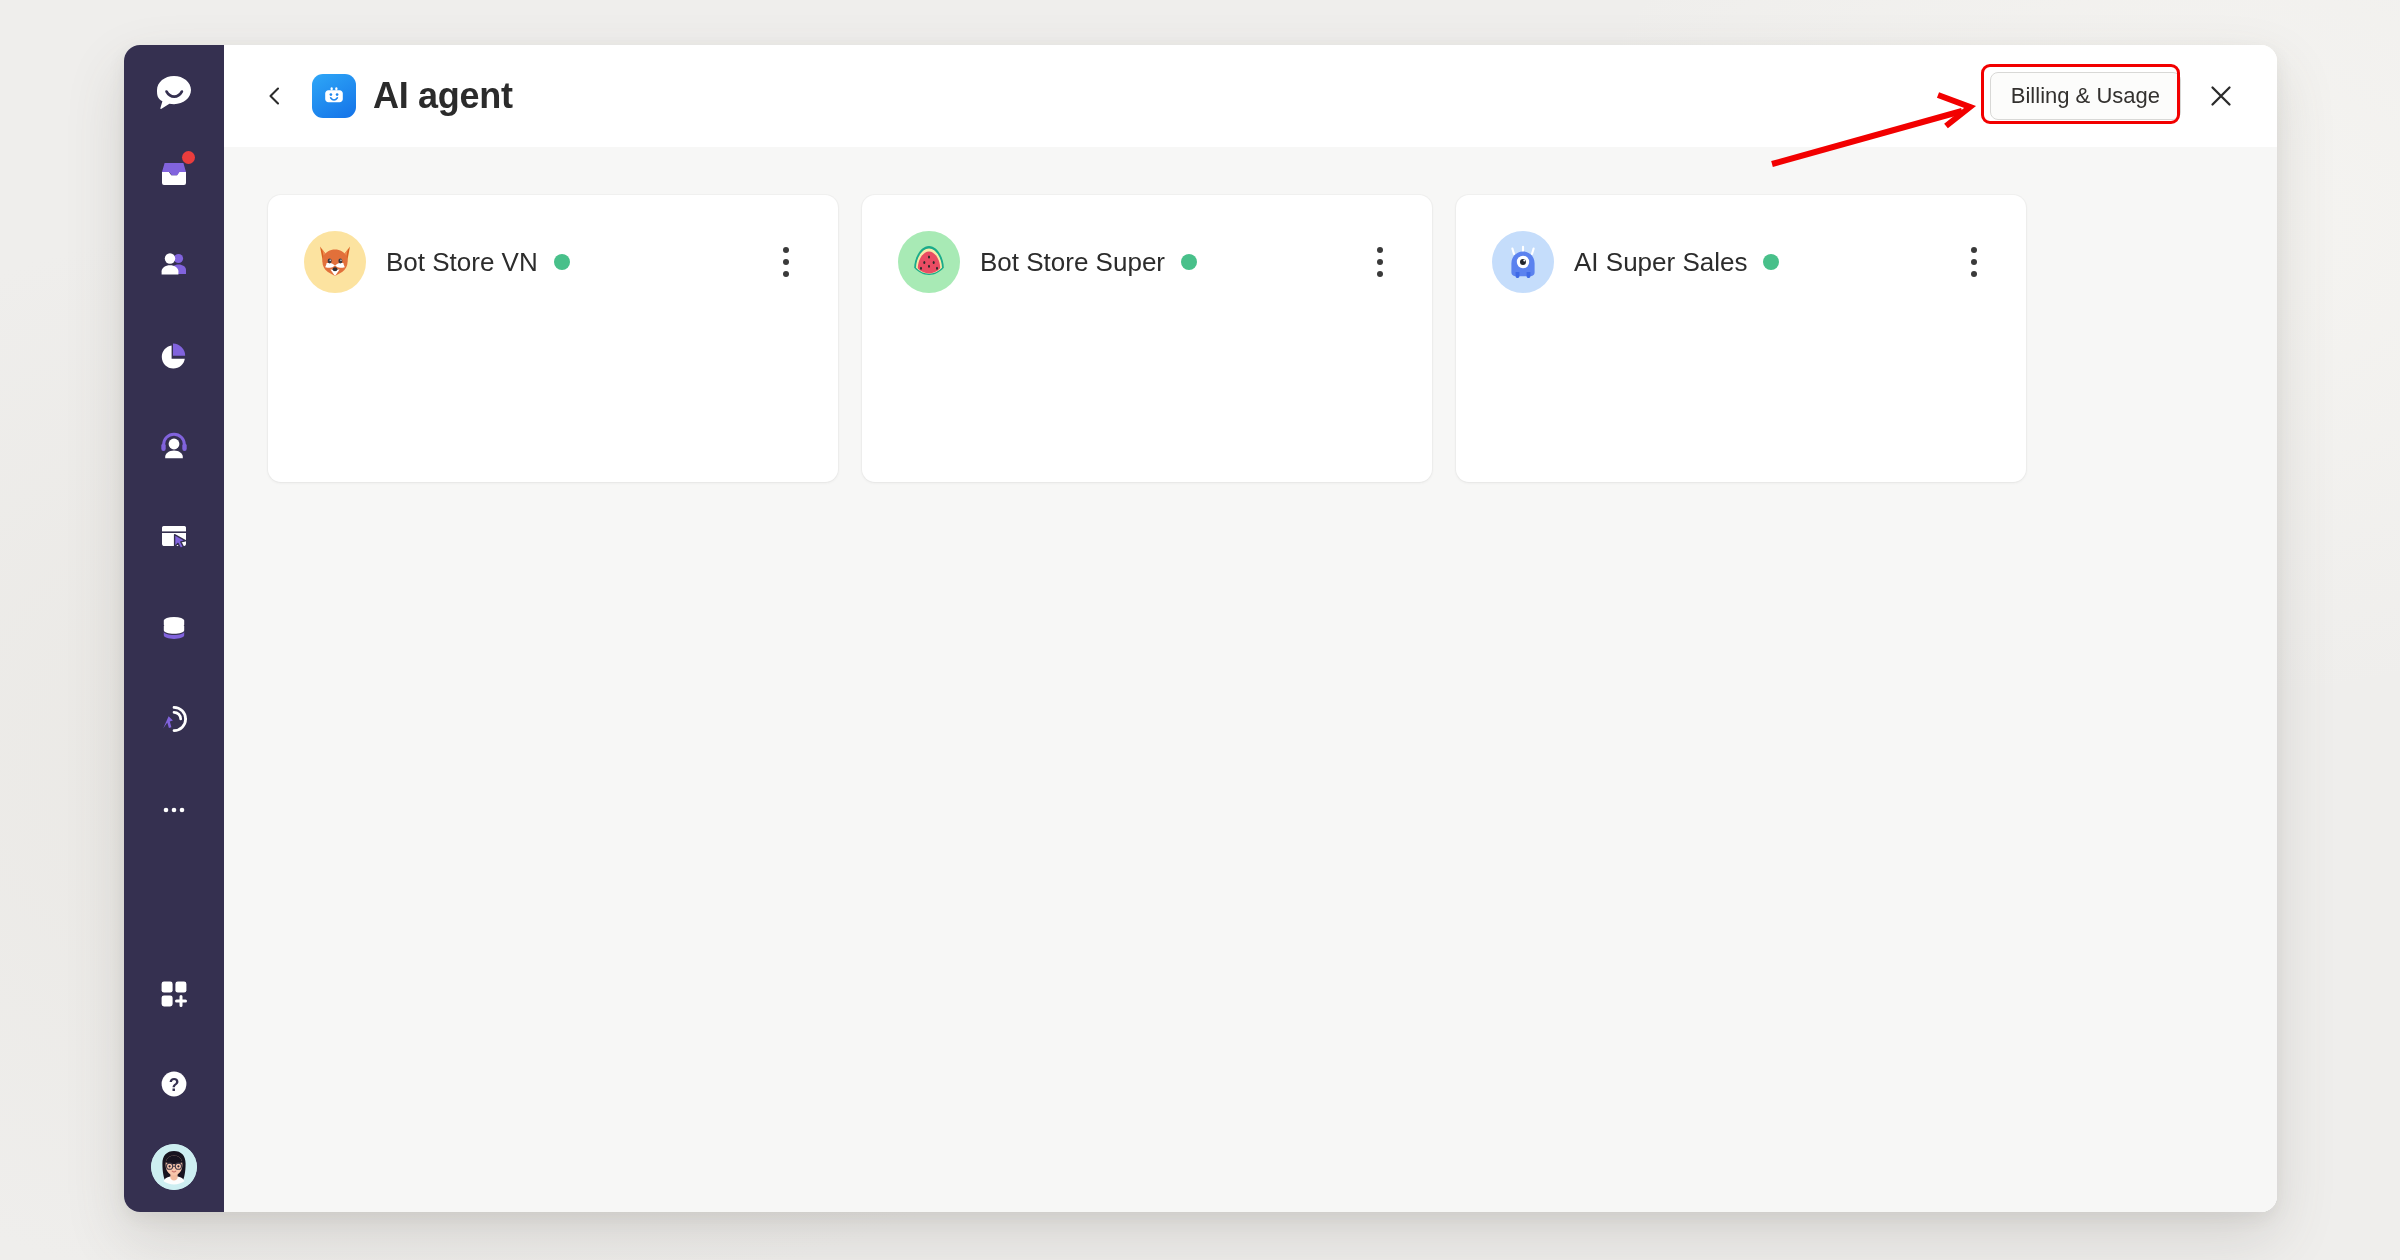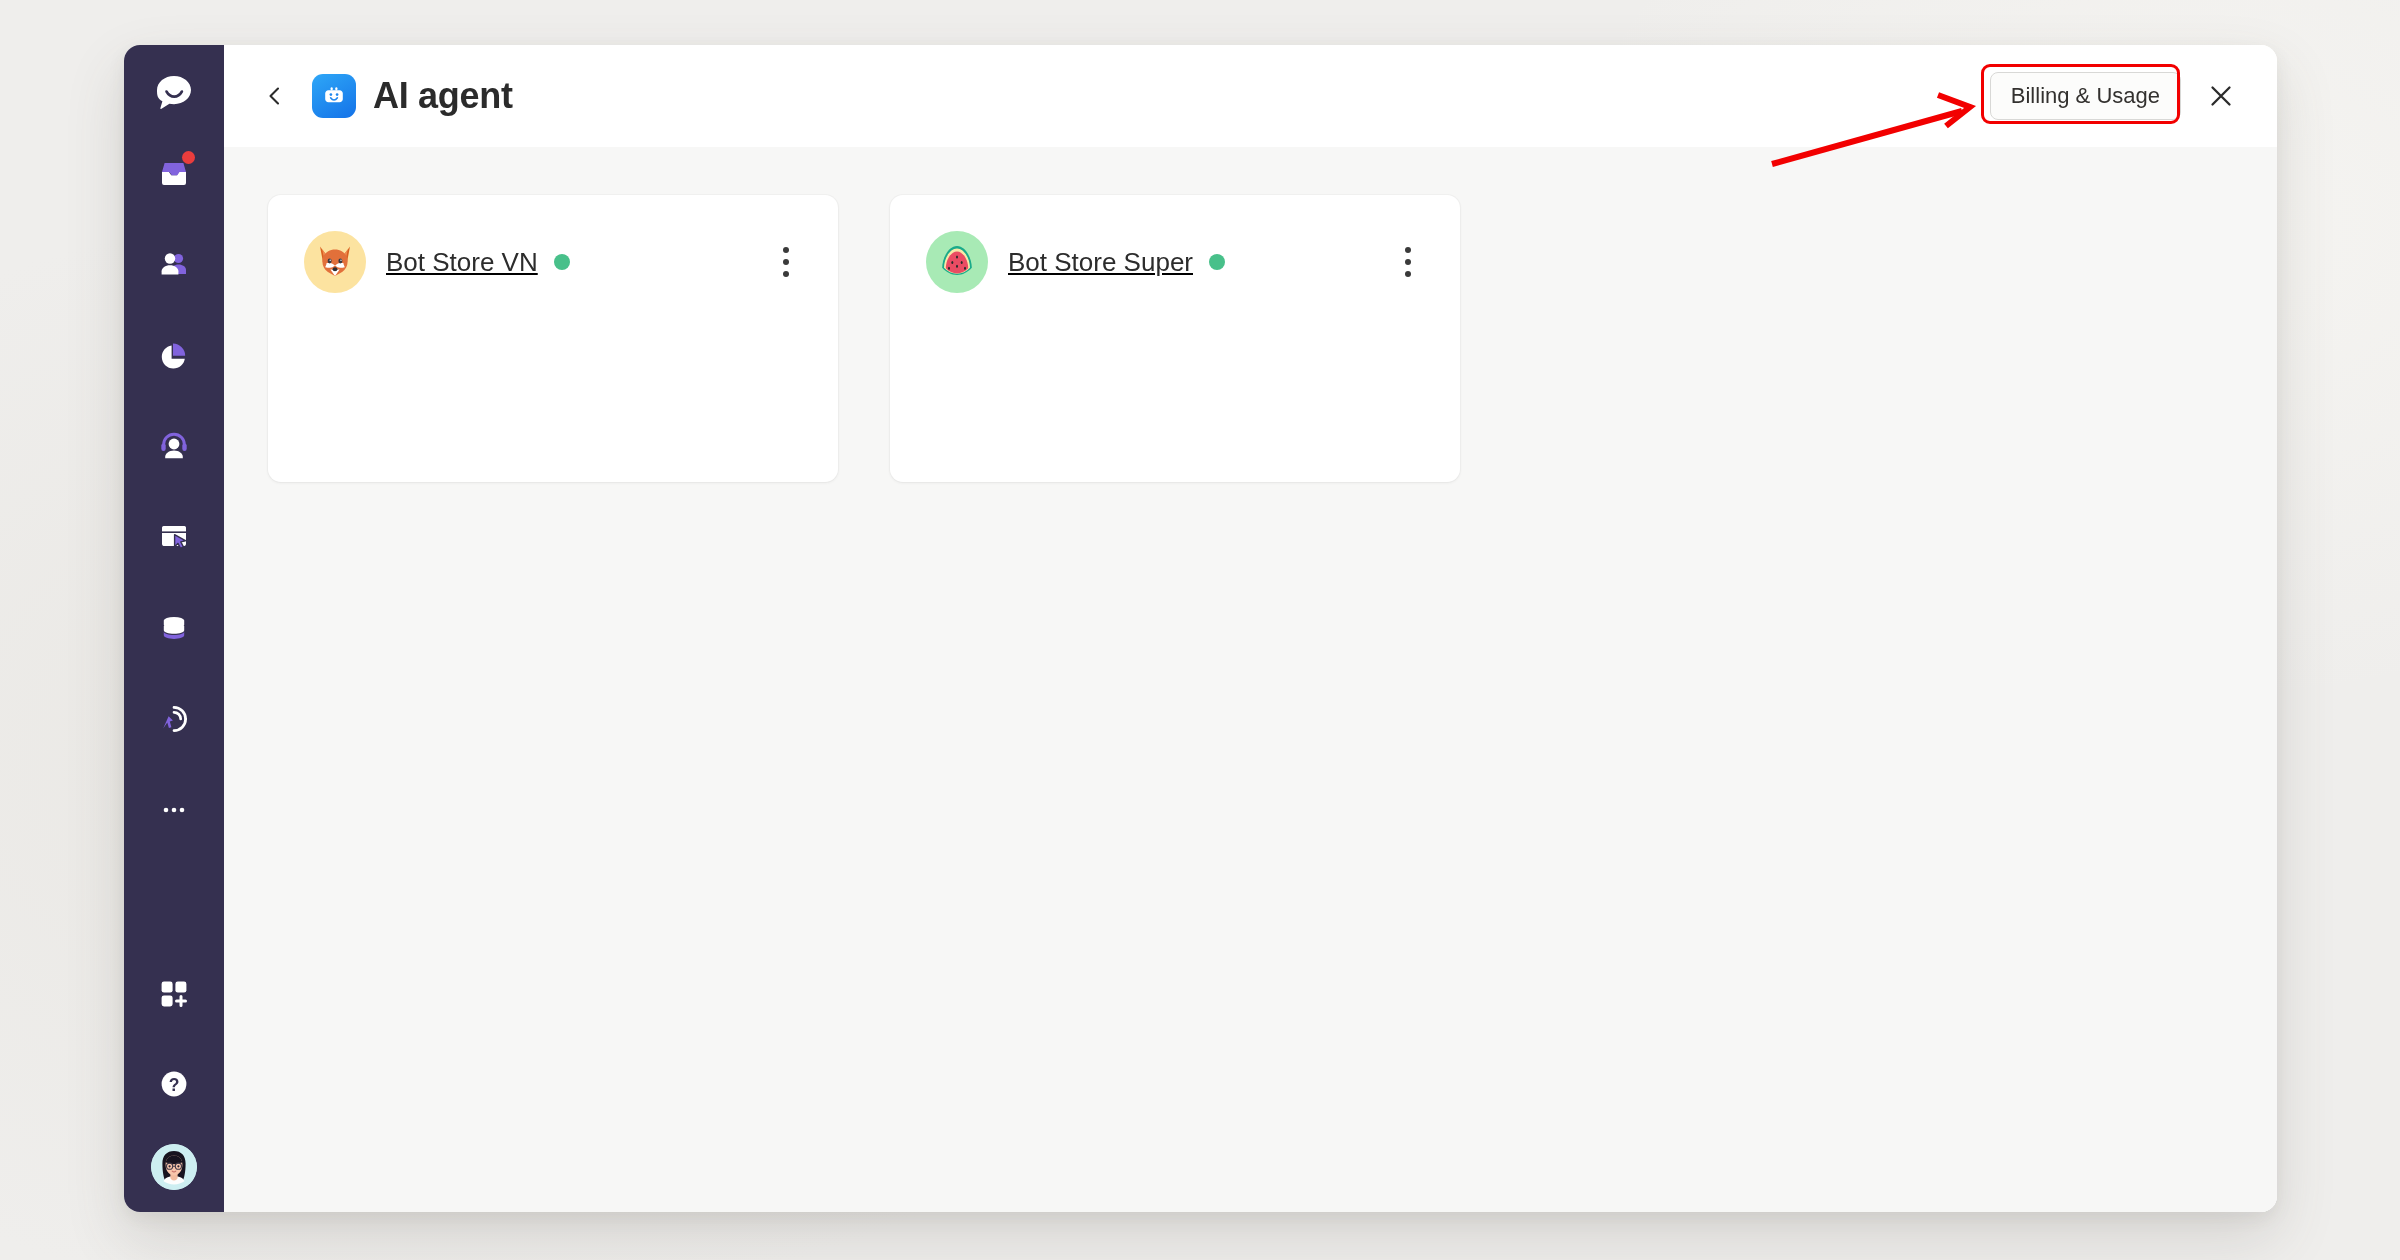--- a/index.html
+++ b/index.html
@@ -153,24 +153,23 @@
   }
 
   .content {
     flex: 1 1 auto;
     background: #f7f7f6;
     padding: 48px 44px;
     overflow: hidden;
   }
   .card-grid {
     display: flex;
-    gap: 52px;
+    gap: 24px;
     flex-wrap: wrap;
     align-items: flex-start;
-    text-decoration: underline;
   }
   .bot-card {
     width: 570px;
     height: 287px;
     background: #ffffff;
     border-radius: 13px;
     box-shadow: 0 1px 3px rgba(60,55,50,0.07), 0 0 0 1px rgba(60,55,50,0.025);
     padding: 36px 32px 0 36px;
     cursor: pointer;
     position: relative;
@@ -442,20 +441,41 @@
             <span class="bot-name">Bot Store Super</span>
             <span class="status-dot"></span>
             <div class="kebab">
               <span></span>
                 <span></span>
                 <span></span>
             </div>
           </div>
         </div>
 
+        <div class="bot-card">
+          <div class="card-head">
+            <div class="bot-avatar" style="background:#c5ddfb;">
+              <svg width="40" height="40" viewBox="0 0 40 40">
+                <path d="M9.4 6.6l1.6 5.4M20 4.8v5.6M30.6 6.6L29 12" stroke="#ffffff" stroke-width="2.1" stroke-linecap="round"></path>
+                <path d="M20 9.4c6.4 0 11.6 5.3 11.6 11.9v9.3c0 2-1.6 3.6-3.6 3.6H12c-2 0-3.6-1.6-3.6-3.6v-9.3c0-6.6 5.2-11.9 11.6-11.9z" fill="#5b82ef"></path>
+                <path d="M12.6 30h3.8v4.2c0 1-.8 1.8-1.9 1.8s-1.9-.8-1.9-1.8V30zM23.6 30h3.8v4.2c0 1-.8 1.8-1.9 1.8s-1.9-.8-1.9-1.8V30z" fill="#3f6ae6"></path>
+                <circle cx="20" cy="20" r="6.2" fill="#ffffff"></circle>
+                <circle cx="20" cy="20" r="3" fill="#22252c"></circle>
+                <circle cx="21.3" cy="18.6" r="1" fill="#ffffff"></circle>
+              </svg>
+            </div>
+            <span class="bot-name">AI Super Sales</span>
+            <span class="status-dot"></span>
+            <div class="kebab">
+              <span></span>
+                <span></span>
+                <span></span>
+            </div>
+          </div>
+        </div>
 
       </div>
     </section>
   </div>
 </div>
 
 <div class="annotation-layer">
   <div class="anno-rect"></div>
   <svg width="2400" height="1260" style="position:absolute;left:0;top:0;">
     <g>

